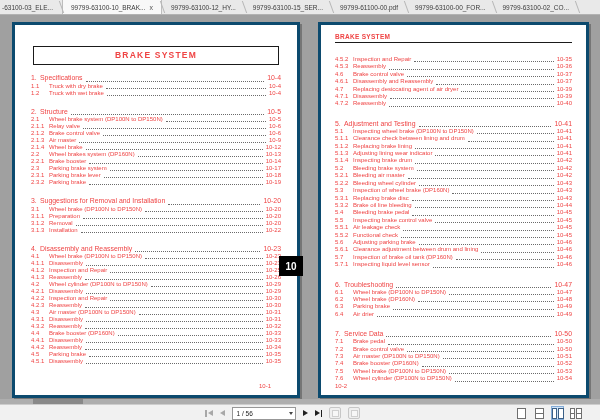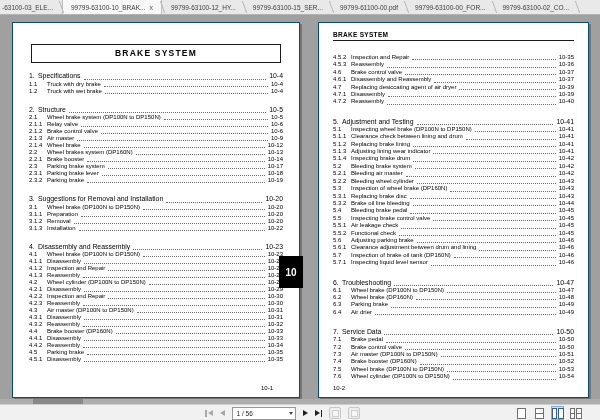--- a/index.html
+++ b/index.html
@@ -17,22 +17,22 @@
     font-size:6.5px;color:#3a3a3a;white-space:nowrap;overflow:hidden;
   }
   .tab{display:flex;align-items:center;gap:4px;padding:0 8px;}
   .tab:first-child{padding-left:2px;}
   .tab.active{background:#f8f8f8;border-left:1px solid #bdbdbd;border-right:1px solid #bdbdbd;}
   .tab-close{color:#555;font-size:7px;line-height:7px;}
   .sep{width:1px;background:#b6b6b6;margin:1px 0;transform:skewX(20deg);}
   
   .page{
     position:absolute;top:22px;height:376px;background:#fff;
-    border:1px solid #0c4a6e;box-shadow:2px 2px 0 #757575;
-    box-sizing:border-box;color:#000000;
+    border:3px solid #0c4a6e;box-shadow:2px 2px 0 #757575;
+    box-sizing:border-box;color:#ef4444;
   }
   #page-left{left:12px;width:288px;padding:0 16px;}
   #page-right{left:318px;width:271px;padding:0 14px;}
   .title-box{
     margin:21px 2px 9px 2px;border:1px solid #1a1a1a;
     text-align:center;font-weight:bold;font-size:8.5px;
     letter-spacing:1.2px;padding:3px 0 4px 0;
   }
   .rp-header{font-size:6.5px;font-weight:bold;margin-top:8px;letter-spacing:.3px;}
   .rp-rule{border-bottom:1px solid #1a1a1a;margin:2px 0 0 0;}
@@ -46,21 +46,21 @@
   .toc-heading{font-size:6.9px;line-height:8.5px;}
   .rp .toc-heading{line-height:9px;}
   .toc-heading .num{flex:0 0 9px;}
   .dots{flex:1;border-bottom:1px dotted #6a6a6a;margin:0 3px 1px 3px;min-width:4px;}
   .pg{flex:0 0 auto;}
   .footer{position:absolute;bottom:6px;font-size:6px;}
   #page-left .footer{right:26px;}
   #page-right .footer{left:14px;}
   
   #chapter-tab{
-    position:absolute;left:279px;top:256px;width:24px;height:32px;
+    position:absolute;left:279px;top:256px;width:24px;height:20px;
     background:#000;color:#fff;font-size:10px;font-weight:bold;
     display:flex;align-items:center;justify-content:center;
   }
   
   #hscroll{position:absolute;left:0;right:0;top:399px;height:5px;background:#aeaeae;}
   #hthumb{position:absolute;left:33px;width:50px;top:0;bottom:0;background:#898989;}
   
   #toolbar{
     position:absolute;left:0;right:0;top:404px;height:16px;
     background:#f1f1f1;border-top:1px solid #cdcdcd;

